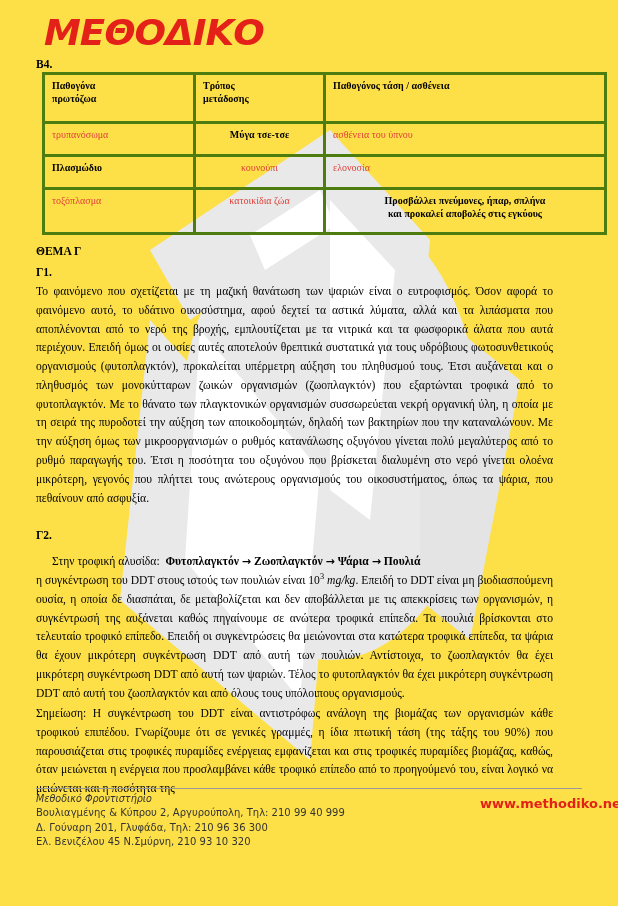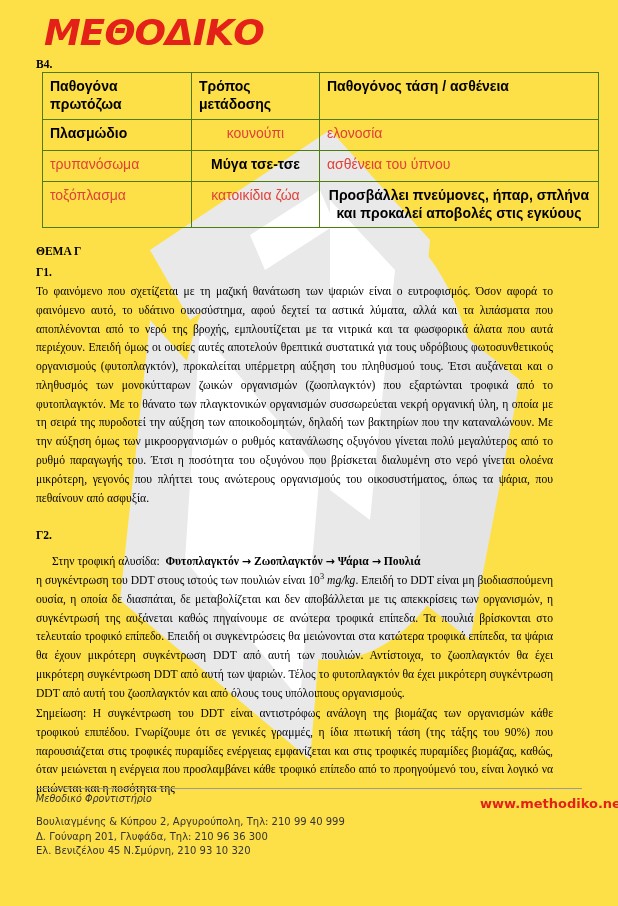--- a/index.html
+++ b/index.html
@@ -71,26 +71,26 @@
   
   .tbl {
     position: absolute;
     left: 42px;
     top: 72px;
     width: 511px;
     border-collapse: collapse;
     table-layout: fixed;
   }
   .tbl td {
-    border: 1px solid #4d7c0f;
+    border: 3px solid #4d7c0f;
     padding: 4px 7px;
     vertical-align: top;
-    font-size: 14px;
+    font-size: 10px;
     line-height: 1.32;
-    font-family: Liberation Sans, sans-serif;
+    font-family: Liberation Serif, serif;
   }
   .col1 { width: 134px; }
   .col2 { width: 113px; }
   .col3 { width: 264px; }
 
   .hdr td { height: 38px; }
   .cell-black { color: #000000; font-weight: bold; }
   .cell-red { color: #e0413a; font-weight: normal; }
   .center { text-align: center; }
   .row-tall td { height: 22px; }
@@ -141,21 +141,21 @@
     position: absolute;
     left: 36px;
     top: 793px;
     z-index: 3;
     font-family: "DejaVu Sans", sans-serif;
   }
   .f-name {
     font-size: 9.6px;
     font-style: italic;
     color: #333333;
-    margin-bottom: 11px;
+    margin-bottom: 2px;
   }
   .f-line {
     font-size: 10px;
     color: #333333;
     line-height: 1.45;
   }
   .f-site {
     position: absolute;
     left: 480px;
     top: 796px;
@@ -206,29 +206,29 @@
           <td class="col2 cell-black">
             <span>Τρόπος</span><br>
             <span>μετάδοσης</span>
           </td>
           <td class="col3 cell-black">
             <span>Παθογόνος τάση / ασθένεια</span>
           </td>
         </tr>
 
         <tr class="row-tall">
+          <td class="col1 cell-red">τρυπανόσωμα</td>
+          <td class="col2 cell-black center">Μύγα τσε-τσε</td>
+          <td class="col3 cell-red">ασθένεια του ύπνου</td>
+        </tr>
+
+        <tr class="row-tall">
           <td class="col1 cell-black">Πλασμώδιο</td>
           <td class="col2 cell-red center">κουνούπι</td>
           <td class="col3 cell-red">ελονοσία</td>
-        </tr>
-
-        <tr class="row-tall">
-          <td class="col1 cell-red">τρυπανόσωμα</td>
-          <td class="col2 cell-black center">Μύγα τσε-τσε</td>
-          <td class="col3 cell-red">ασθένεια του ύπνου</td>
         </tr>
 
         <tr class="row-last">
           <td class="col1 cell-red">τοξόπλασμα</td>
           <td class="col2 cell-red center">κατοικίδια ζώα</td>
           <td class="col3 cell-black center">
             <span>Προσβάλλει πνεύμονες, ήπαρ, σπλήνα</span><br>
             <span>και προκαλεί αποβολές στις εγκύους</span>
           </td>
         </tr>

